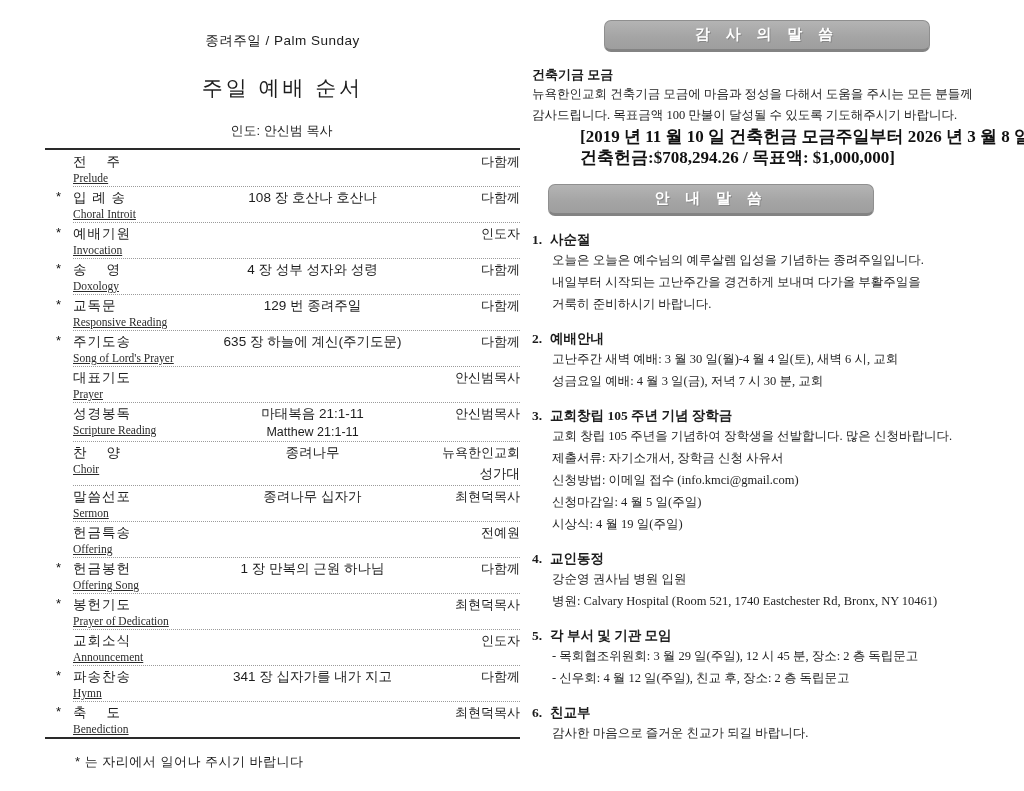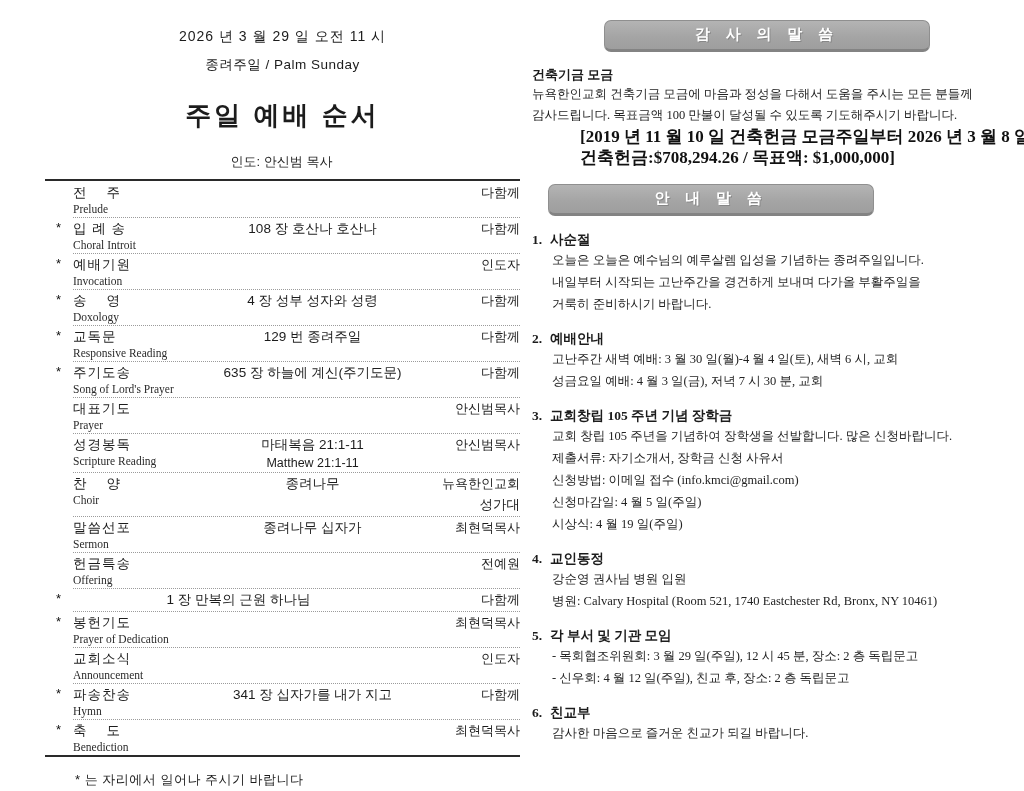--- a/index.html
+++ b/index.html
@@ -6,29 +6,29 @@
   body{
     width:1024px;height:791px;position:relative;overflow:hidden;
     background:#ffffff;color:#1c1c1c;
     font-family:"Liberation Sans", sans-serif;
     -webkit-font-smoothing:antialiased;
   }
   
   .left-col{position:absolute;left:45px;top:22px;width:475px;}
   .date-line{text-align:center;font-size:14px;letter-spacing:1px;margin-top:6px;}
   .sunday-line{text-align:center;font-size:13.5px;margin-top:10px;letter-spacing:.5px;}
-  .main-title{text-align:center;font-size:26px;font-weight:bold;letter-spacing:3px;margin-top:24px;}
+  .main-title{text-align:center;font-size:21px;font-weight:normal;letter-spacing:3px;margin-top:24px;}
   .leader-line{text-align:center;font-size:13px;margin-top:20px;padding-right:2px;}
   .order-table{margin-top:8px;border-top:2.5px solid #2a2a2a;border-bottom:2.5px solid #2a2a2a;}
   .row{display:flex;position:relative;padding:3px 0 2px;}
   .row + .row::before{content:"";position:absolute;top:0;left:28px;right:0;border-top:1px dotted #9b9b9b;}
   .cell.star{width:28px;font-size:13px;padding-left:11px;box-sizing:border-box;color:#111;}
   .cell.name{width:148px;}
   .k{font-size:13.5px;white-space:pre;letter-spacing:1px;}
-  .e{font-size:11.5px;font-family:"Liberation Serif", serif;color:#2a2a2a;margin-top:1px;}
+  .e{font-size:11.5px;font-family:"Liberation Serif", serif;color:#2a2a2a;margin-top:1px;text-decoration:underline;}
   .cell.center{flex:1;text-align:center;}
   .c1{font-size:13.5px;}
   .c2{font-size:12.5px;margin-top:2px;}
   .cell.right{width:116px;text-align:right;}
   .r1{font-size:13px;font-family:Liberation Serif, serif;}
   .r2{font-size:13.5px;margin-top:3px;}
   .footnote{margin-top:14px;padding-left:30px;font-size:13px;letter-spacing:.5px;}
   
   .right-col{position:absolute;left:532px;top:20px;width:492px;font-family:Liberation Serif, serif;}
   .sec-box{
@@ -45,21 +45,20 @@
   .notices-box{margin-top:4px;margin-left:16px;}
   .notice{margin-top:15px;}
   .notice-title{font-size:13.5px;font-weight:bold;}
   .n-num{display:inline-block;width:18px;}
   .n-line{font-size:12.5px;line-height:22px;padding-left:20px;color:#222;white-space:nowrap;}
 </style>
 </head>
 <body>
 
 <div class="left-col">
-  <div class="date-line">2026 년 3 월 29 일 오전 11 시</div>
   <div class="sunday-line">종려주일 / Palm Sunday</div>
   <div class="main-title">주일 예배 순서</div>
   <div class="leader-line">인도: 안신범 목사</div>
 
   <div class="order-table">
 
     <div class="row">
       <div class="cell star"></div>
       <div class="cell name">
         <div class="k">전    주</div>
@@ -210,20 +209,24 @@
       <div class="cell center">
           <div class="c1"></div>
         </div>
       <div class="cell right">
           <div class="r1">전예원</div>
         </div>
     </div>
 
     <div class="row">
       <div class="cell star">*</div>
+      <div class="cell name">
+        <div class="k">헌금봉헌</div>
+        <div class="e">Offering Song</div>
+      </div>
       <div class="cell center">
           <div class="c1">1 장 만복의 근원 하나님</div>
         </div>
       <div class="cell right">
           <div class="r1">다함께</div>
         </div>
     </div>
 
     <div class="row">
       <div class="cell star">*</div>

